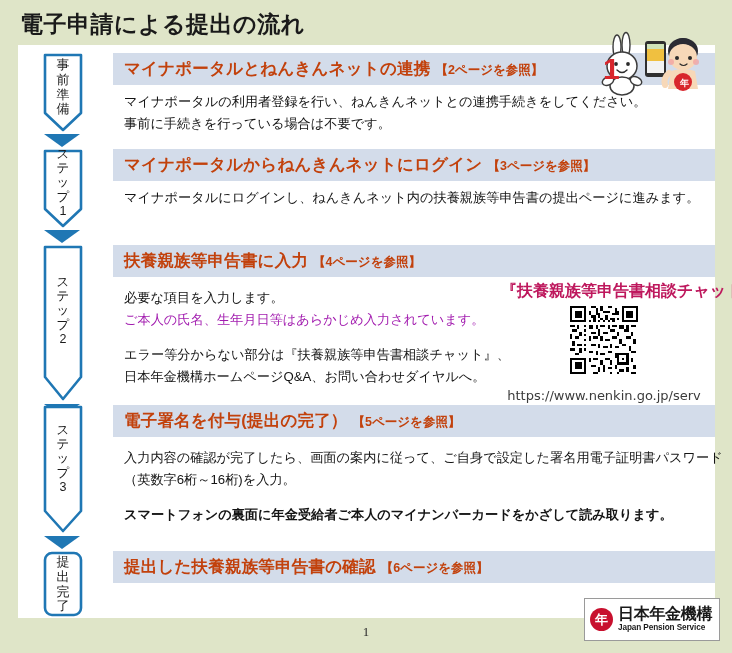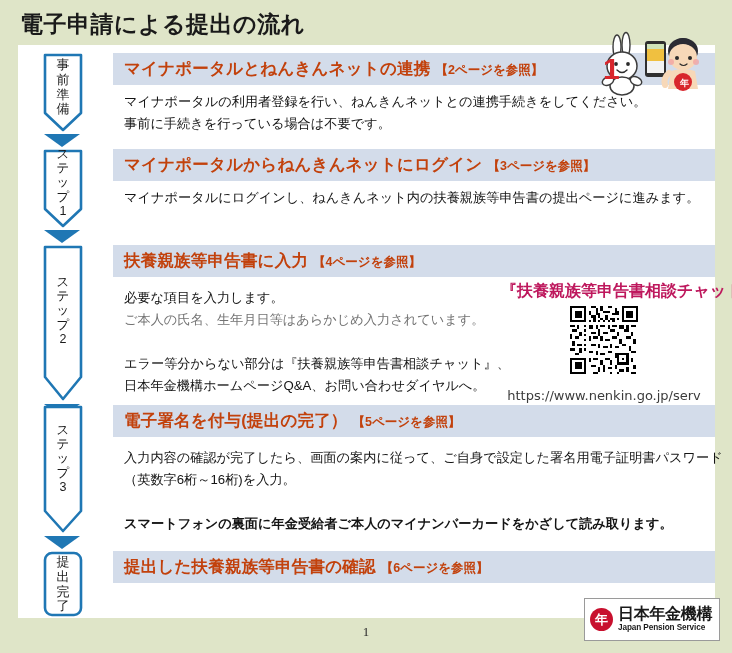--- a/index.html
+++ b/index.html
@@ -111,22 +111,22 @@
     margin-left: 5px;
     letter-spacing: 0;
   }
   .sec-text {
     padding: 6px 4px 0 11px;
     font-size: 13.2px;
     color: #141414;
     line-height: 1.68;
   }
   .sec-text p { margin: 0; white-space: nowrap; }
-  .sec-text p.gap { margin-top: 22px; }
-  .sec-text .blue { color: #737373; }
+  .sec-text p.gap { margin-top: 13px; }
+  .sec-text .blue { color: #a21caf; }
   .sec-text .b { font-weight: bold; }
 
   
   #qr-block {
     position: absolute;
     right: 8px;
     top: 36px;
     width: 206px;
     text-align: center;
   }

